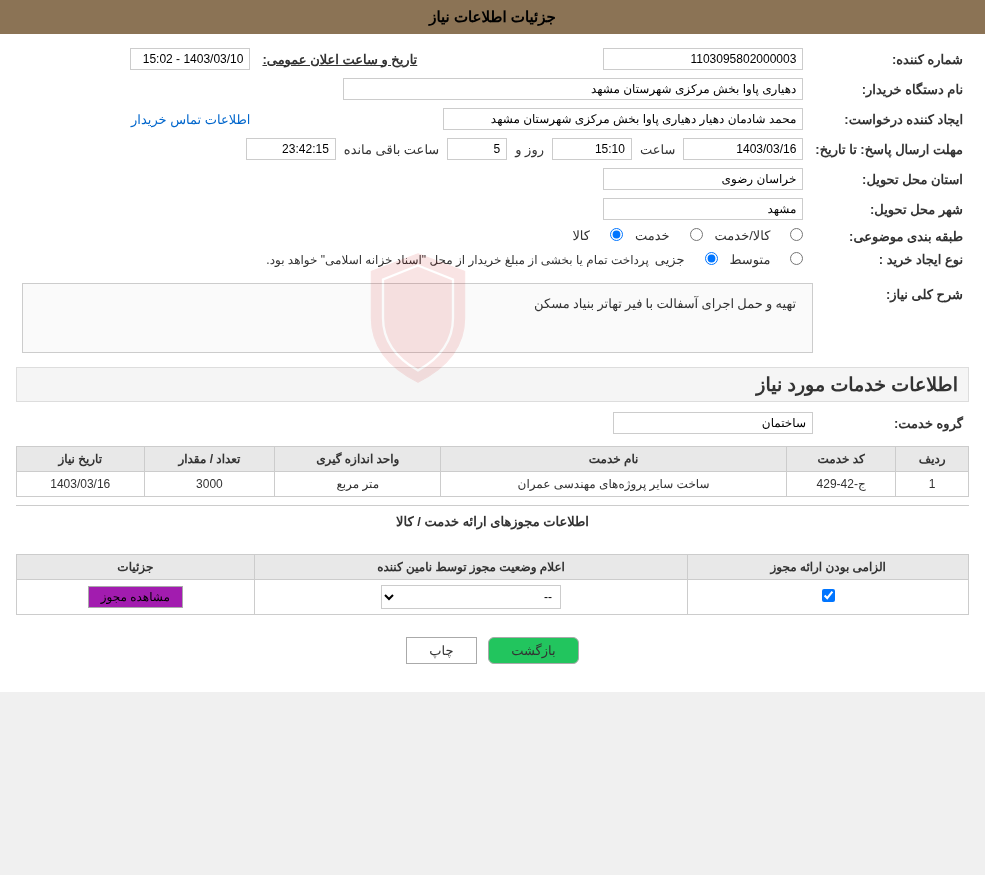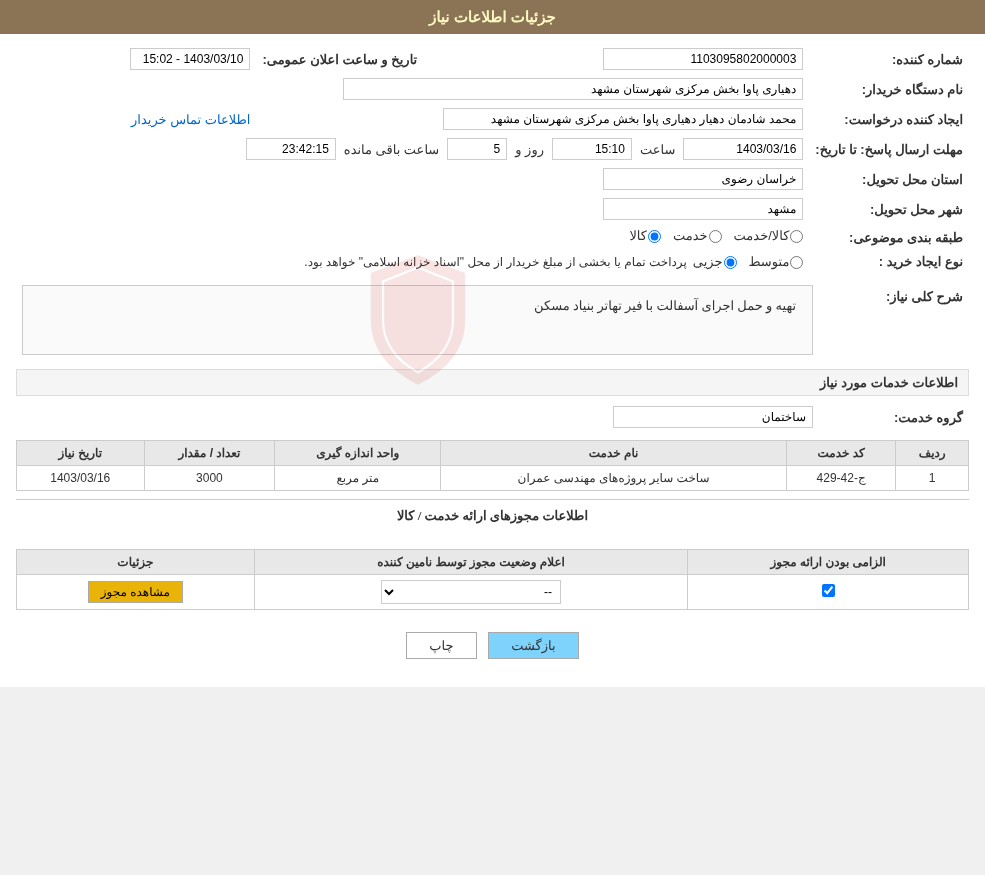--- a/index.html
+++ b/index.html
@@ -10,36 +10,36 @@
       direction: rtl;
       color: #333;
     }
     .page-wrapper {
       width: 985px;
       margin: 0 auto;
       background: #fff;
     }
     .header-bar {
       background: #8B7355;
-      color: #fef9c3;
+      color: #000000;
       text-align: center;
       padding: 8px 16px;
       font-size: 15px;
       font-weight: bold;
     }
     .content {
       padding: 10px 16px;
     }
     .section-title {
       background: #f5f5f5;
       border: 1px solid #ddd;
       padding: 5px 10px;
       margin: 10px 0 6px 0;
       font-weight: bold;
-      font-size: 13px;
+      font-size: 19px;
       color: #333;
     }
     .form-table {
       width: 100%;
       border-collapse: collapse;
       margin-bottom: 8px;
     }
     .form-table td {
       padding: 4px 6px;
       vertical-align: middle;
@@ -86,61 +86,60 @@
       text-align: center;
       font-weight: bold;
     }
     .data-table td {
       border: 1px solid #ccc;
       padding: 5px 8px;
       text-align: center;
     }
     .data-table tr:nth-child(even) { background: #f9f9f9; }
     .radio-group { display: inline-flex; gap: 12px; align-items: center; direction: rtl; }
-    .radio-item { display: flex; align-items: flex-end; gap: 1px; }
+    .radio-item { display: flex; align-items: flex-start; gap: 20px; }
     .row-flex { display: flex; align-items: center; gap: 8px; direction: rtl; }
     .small-section-title {
       text-align: center;
       font-weight: bold;
       color: #333;
       margin: 8px 0 4px 0;
       font-size: 13px;
-      font-family: Liberation Serif, serif;
     }
     .divider-line {
       border: none;
       border-top: 1px solid #ccc;
       margin: 8px 0;
     }
     .button-row {
       text-align: center;
       margin: 14px 0 10px 0;
     }
     .btn {
       padding: 5px 22px;
       font-family: Tahoma, Arial, sans-serif;
       font-size: 13px;
       cursor: pointer;
       border: 1px solid #aaa;
       margin: 8px 4px;
     }
     .btn-print { background: #fff; color: #333; }
-    .btn-back { background: #7dd3fc; color: #333; }
+    .btn-back { background: #22c55e; color: #333; border-radius: 6px; }
     .checkbox-cell { text-align: center; }
     .select-box {
       border: 1px solid #ccc;
       background: #fff;
       padding: 3px 4px;
       font-family: Tahoma, Arial, sans-serif;
       font-size: 12px;
       direction: rtl;
       width: 180px;
     }
     .btn-view {
-      background: #eab308;
+      background: #a21caf;
       border: 1px solid #aaa;
       padding: 3px 12px;
       font-size: 12px;
       font-family: Tahoma, Arial, sans-serif;
       cursor: pointer;
     }
     .note-text {
       font-size: 12px;
       color: #333;
     }
@@ -166,21 +165,21 @@
   <div class="content">
 
     
     <table class="form-table">
       <tbody>
           <tr>
         <td class="label-cell">شماره کننده:</td>
         <td class="value-cell">
           <input class="input-box input-medium" type="text" readonly="" value="1103095802000003" style="">
         </td>
-        <td class="label-cell" style="text-align:right;">تاریخ و ساعت اعلان عمومی:</td>
+        <td class="label-cell" style="text-align:right;text-decoration:underline;">تاریخ و ساعت اعلان عمومی:</td>
         <td class="value-cell">
           <input class="input-box input-small" type="text" readonly="" value="1403/03/10 - 15:02" style="">
         </td>
       </tr>
       <tr>
         <td class="label-cell">نام دستگاه خریدار:</td>
         <td class="value-cell" colspan="3">
           <input class="input-box" style="width: 460px;" type="text" readonly="" value="دهیاری پاوا بخش مرکزی شهرستان مشهد">
         </td>
       </tr>

